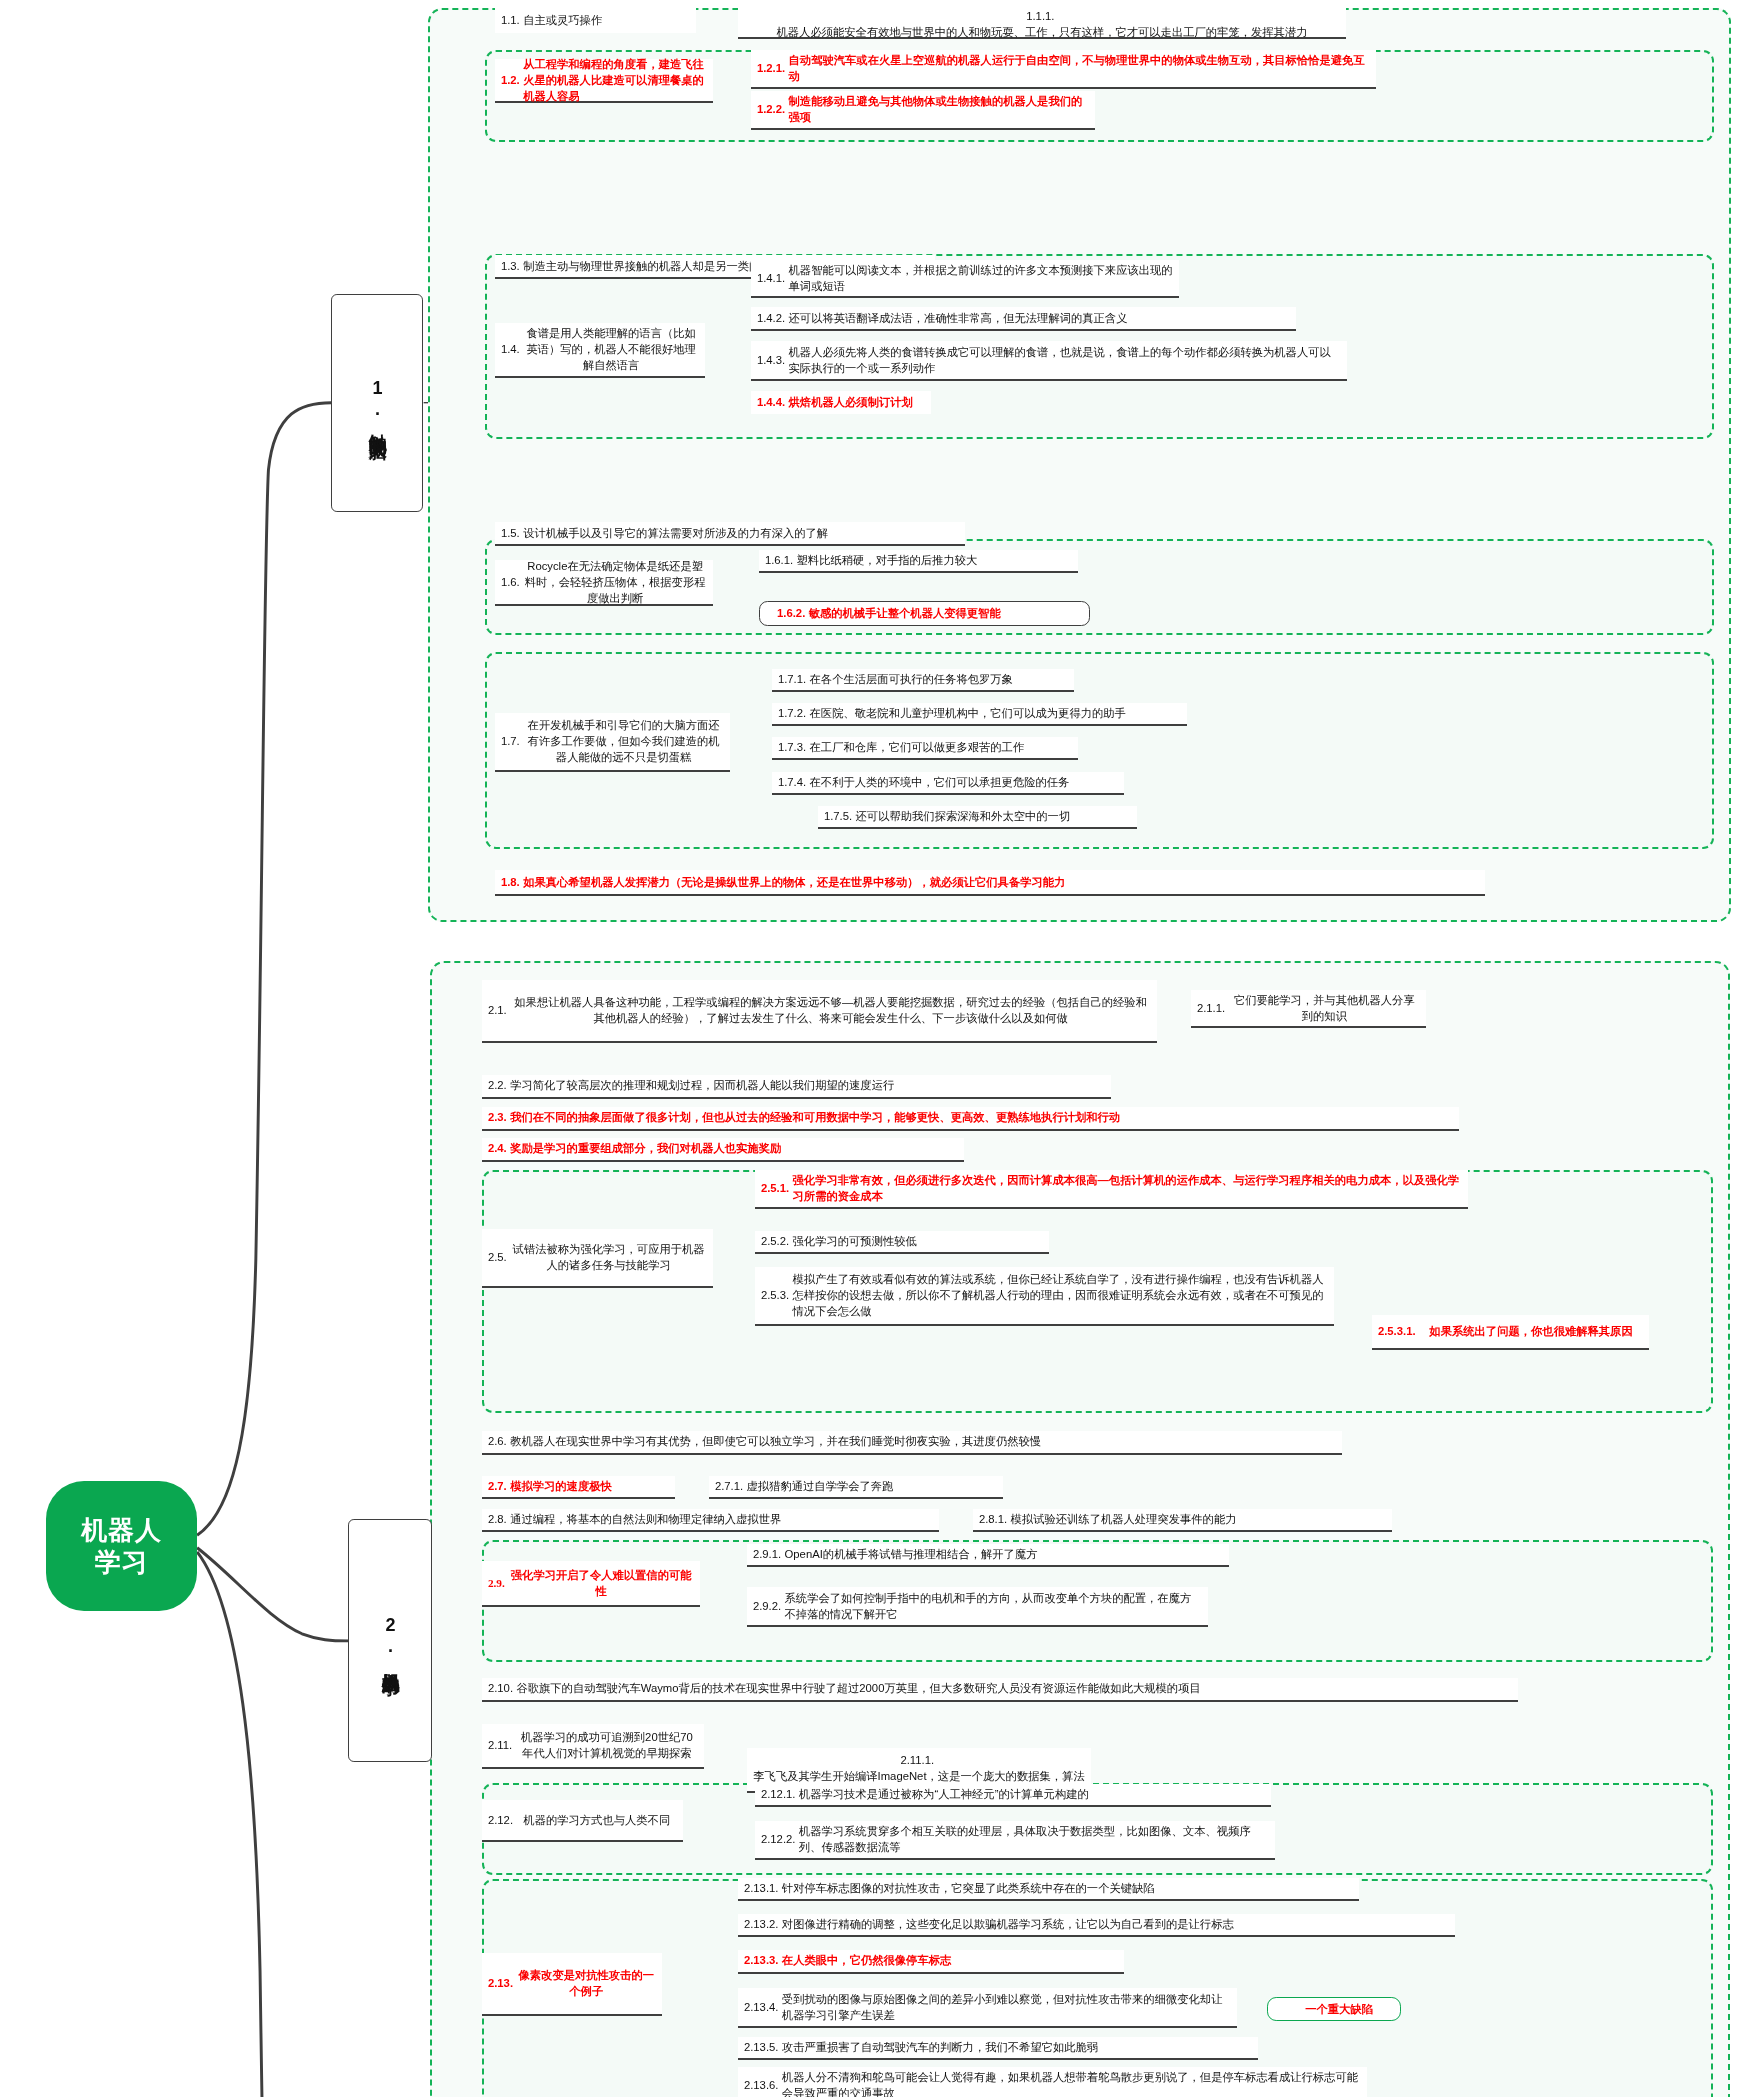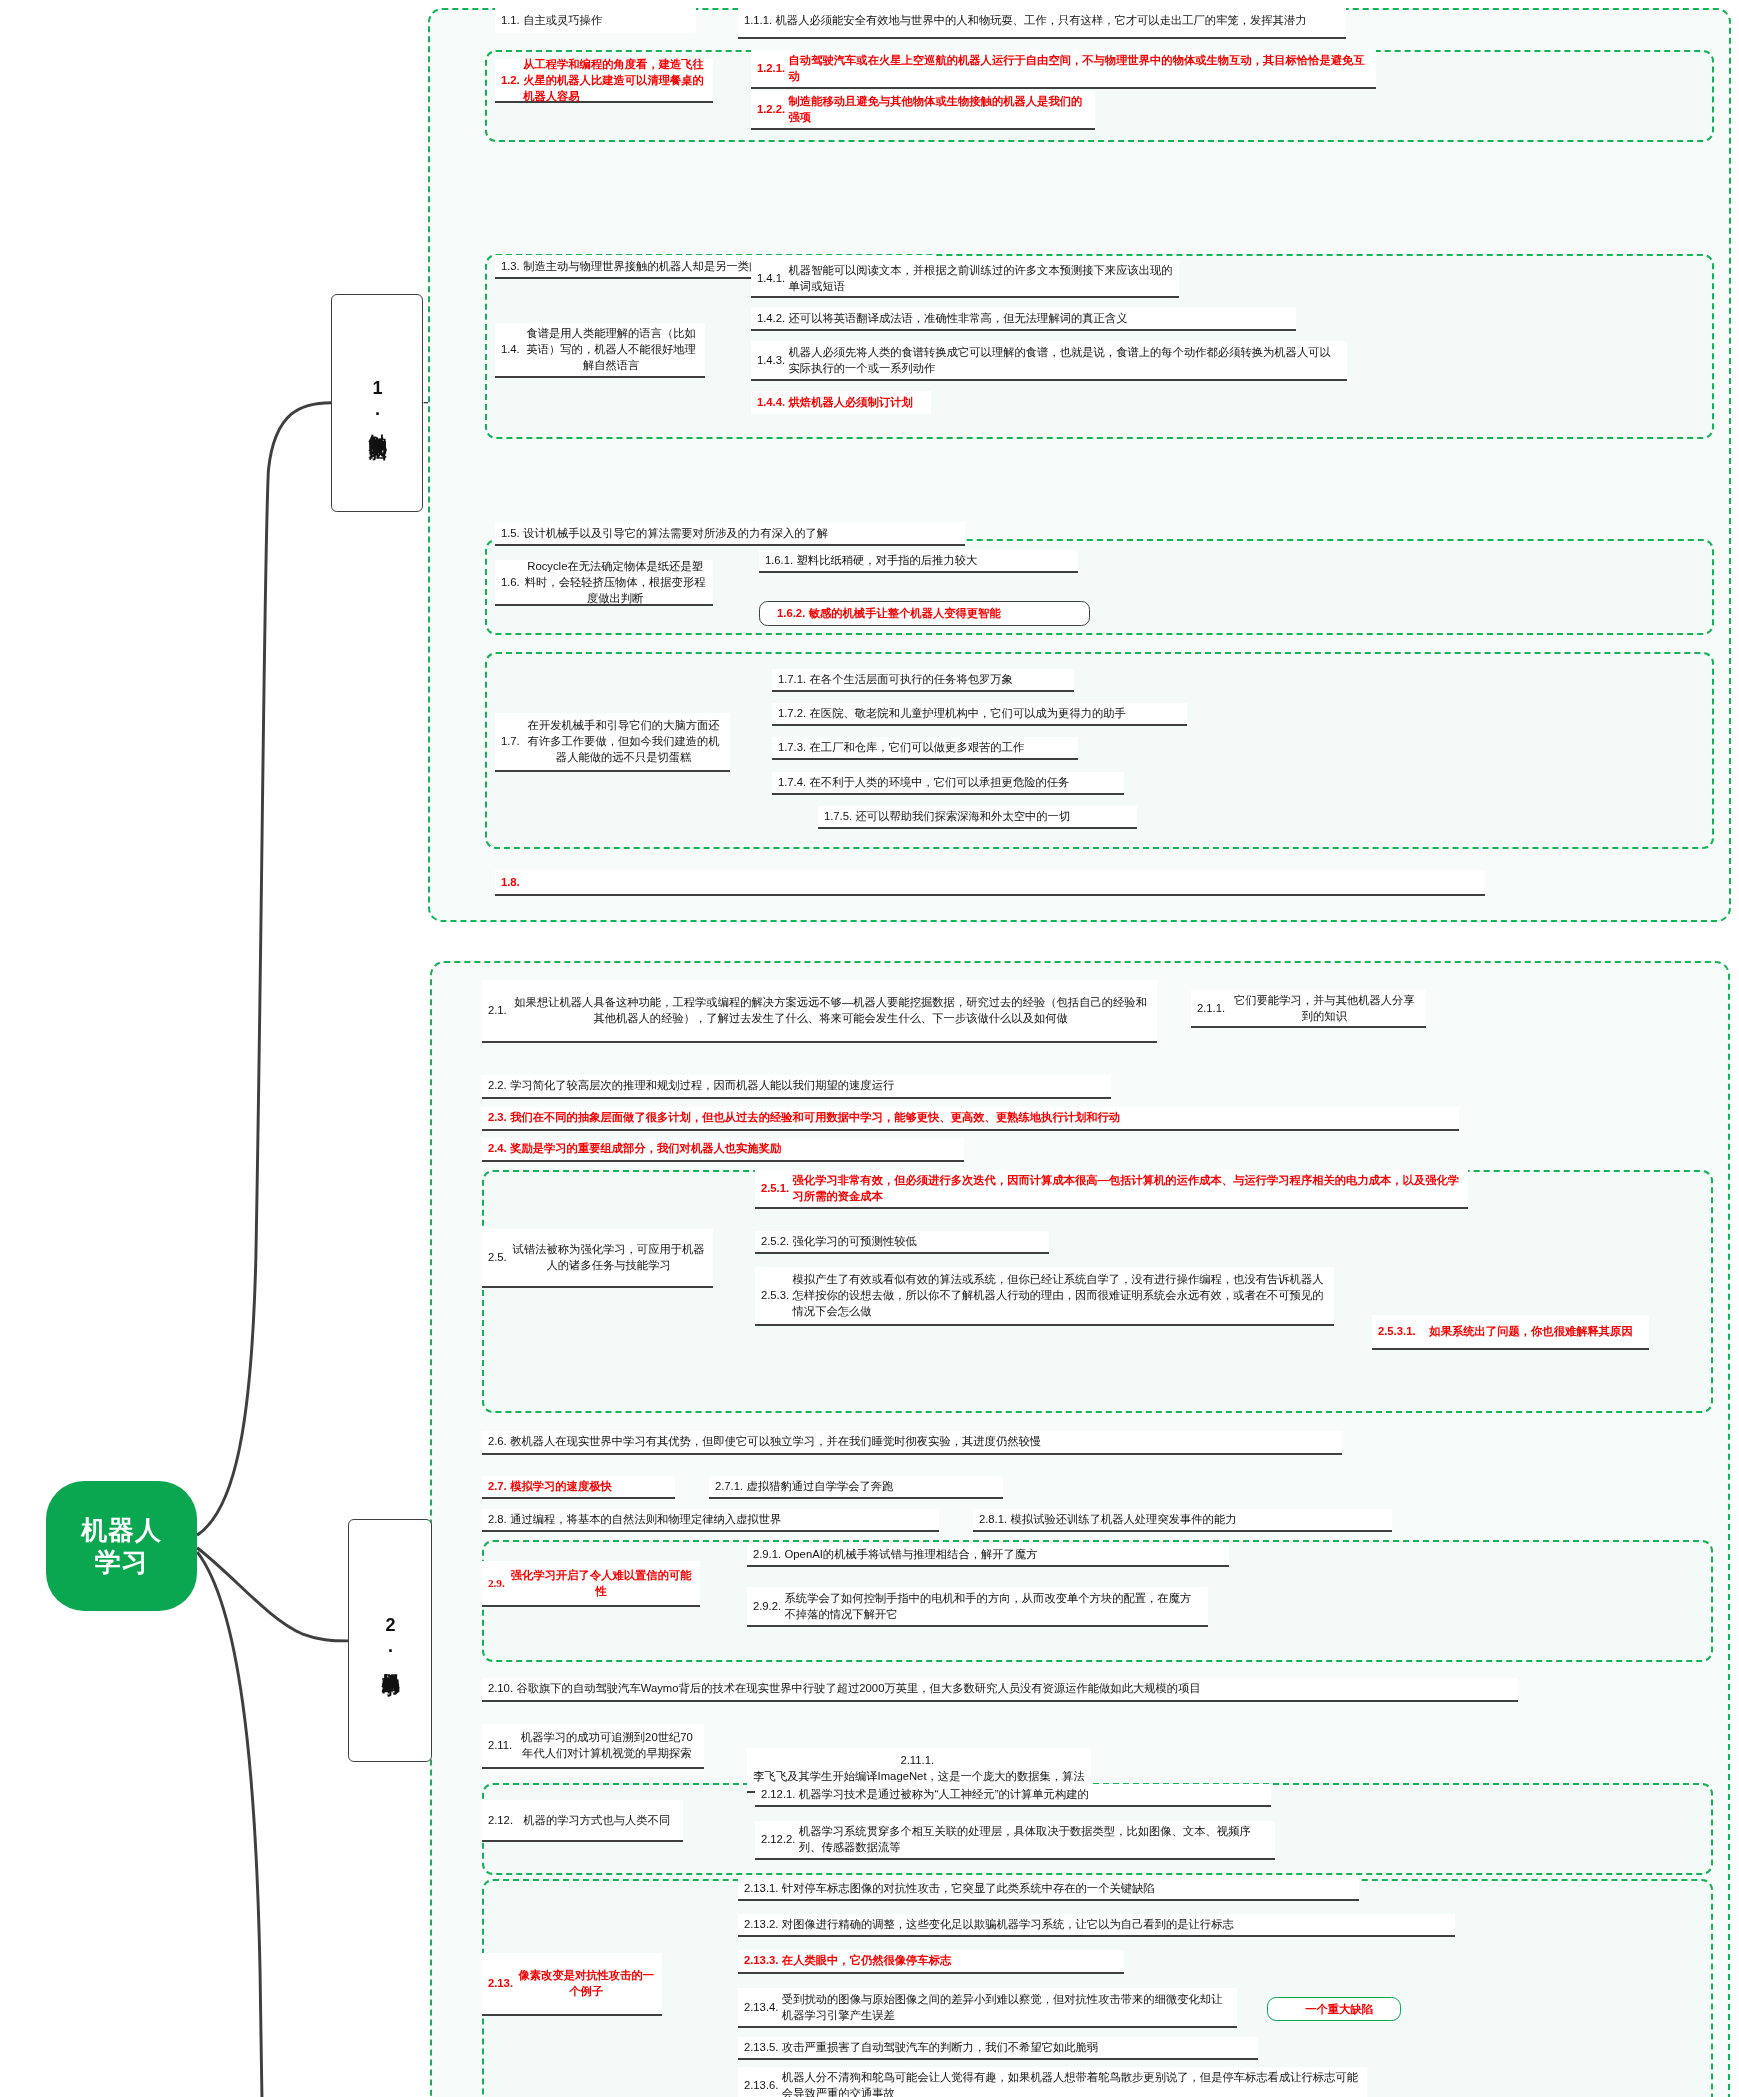--- a/index.html
+++ b/index.html
@@ -165,21 +165,21 @@
 
   <div class="subregion" style="left:485px;top:50px;width:1229px;height:92px;"></div>
   <div class="subregion" style="left:485px;top:254px;width:1229px;height:185px;"></div>
   <div class="subregion" style="left:485px;top:539px;width:1229px;height:96px;"></div>
   <div class="subregion" style="left:485px;top:652px;width:1229px;height:197px;"></div>
 
   <div class="topic plain" style="left:495px;top:7.6px;width:201px;height:25px;">
     <span class="num">1.1.</span>
     <span class="txt">自主或灵巧操作</span>
   </div>
-  <div class="topic" style="left:738px;top:4.2px;width:608px;height:35px;">
+  <div class="topic" style="left:738px;top:4.2px;width:608px;height:35px;flex-direction:column;">
     <span class="num">1.1.1.</span>
     <span class="txt">机器人必须能安全有效地与世界中的人和物玩耍、工作，只有这样，它才可以走出工厂的牢笼，发挥其潜力</span>
   </div>
 
   <div class="topic red" style="left:495px;top:59px;width:218px;height:44px;">
     <span class="num">1.2.</span>
     <span class="txt">从工程学和编程的角度看，建造飞往火星的机器人比建造可以清理餐桌的机器人容易</span>
   </div>
   <div class="topic red" style="left:751px;top:50px;width:625px;height:39px;">
     <span class="num">1.2.1.</span>
@@ -254,20 +254,21 @@
     <span class="num">1.7.4.</span>
     <span class="txt">在不利于人类的环境中，它们可以承担更危险的任务</span>
   </div>
   <div class="topic" style="left:770px;top:806px;width:319px;height:22.7px;margin-left:48px;">
     <span class="num">1.7.5.</span>
     <span class="txt">还可以帮助我们探索深海和外太空中的一切</span>
   </div>
 
   <div class="topic red" style="left:495px;top:870px;width:990px;height:26px;">
     <span class="num">1.8.</span>
+    <span class="txt">如果真心希望机器人发挥潜力（无论是操纵世界上的物体，还是在世界中移动），就必须让它们具备学习能力</span>
   </div>
 
   <div class="region" style="left:430px;top:961px;width:1300px;height:1212px;"></div>
   <div class="lvl1" style="left:348px;top:1519px;width:84px;height:243px;">
     <span>2.</span>
       <span>机器人的学习</span>
   </div>
 
   <div class="subregion" style="left:482px;top:1170px;width:1231px;height:243px;"></div>
   <div class="subregion" style="left:482px;top:1540px;width:1231px;height:122px;"></div>

